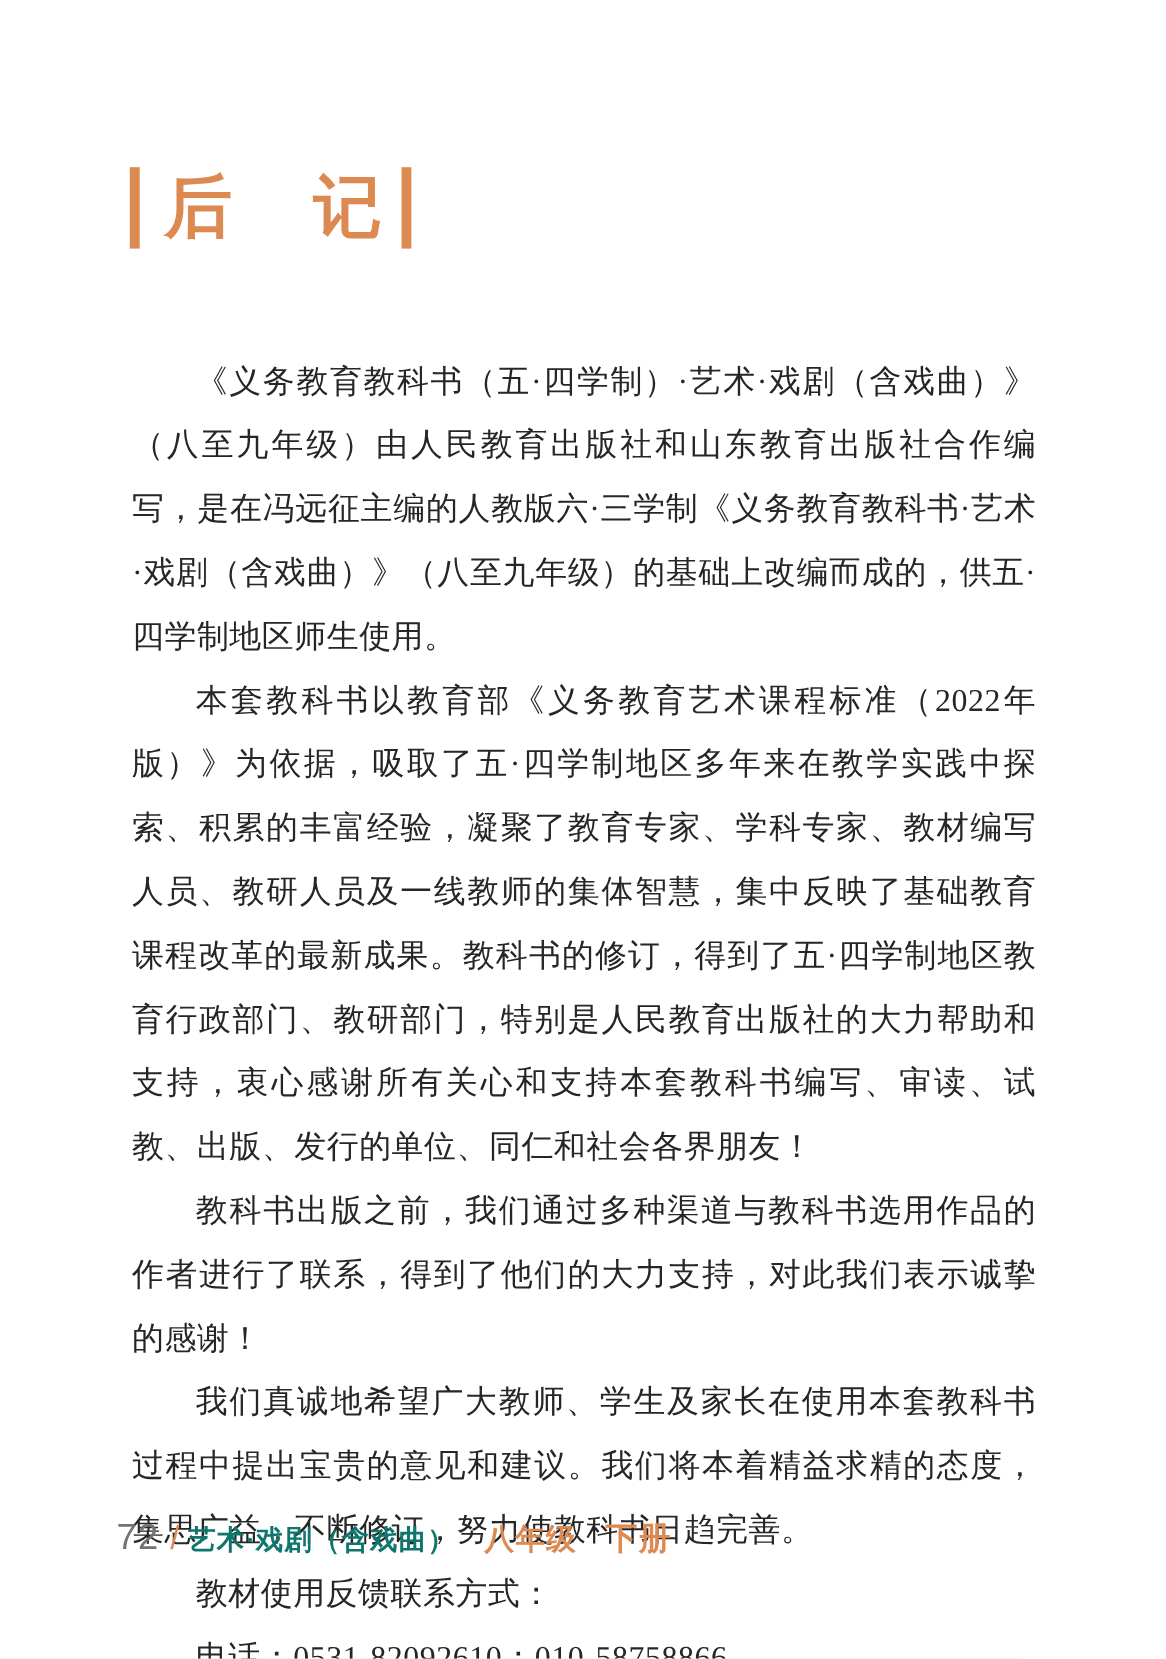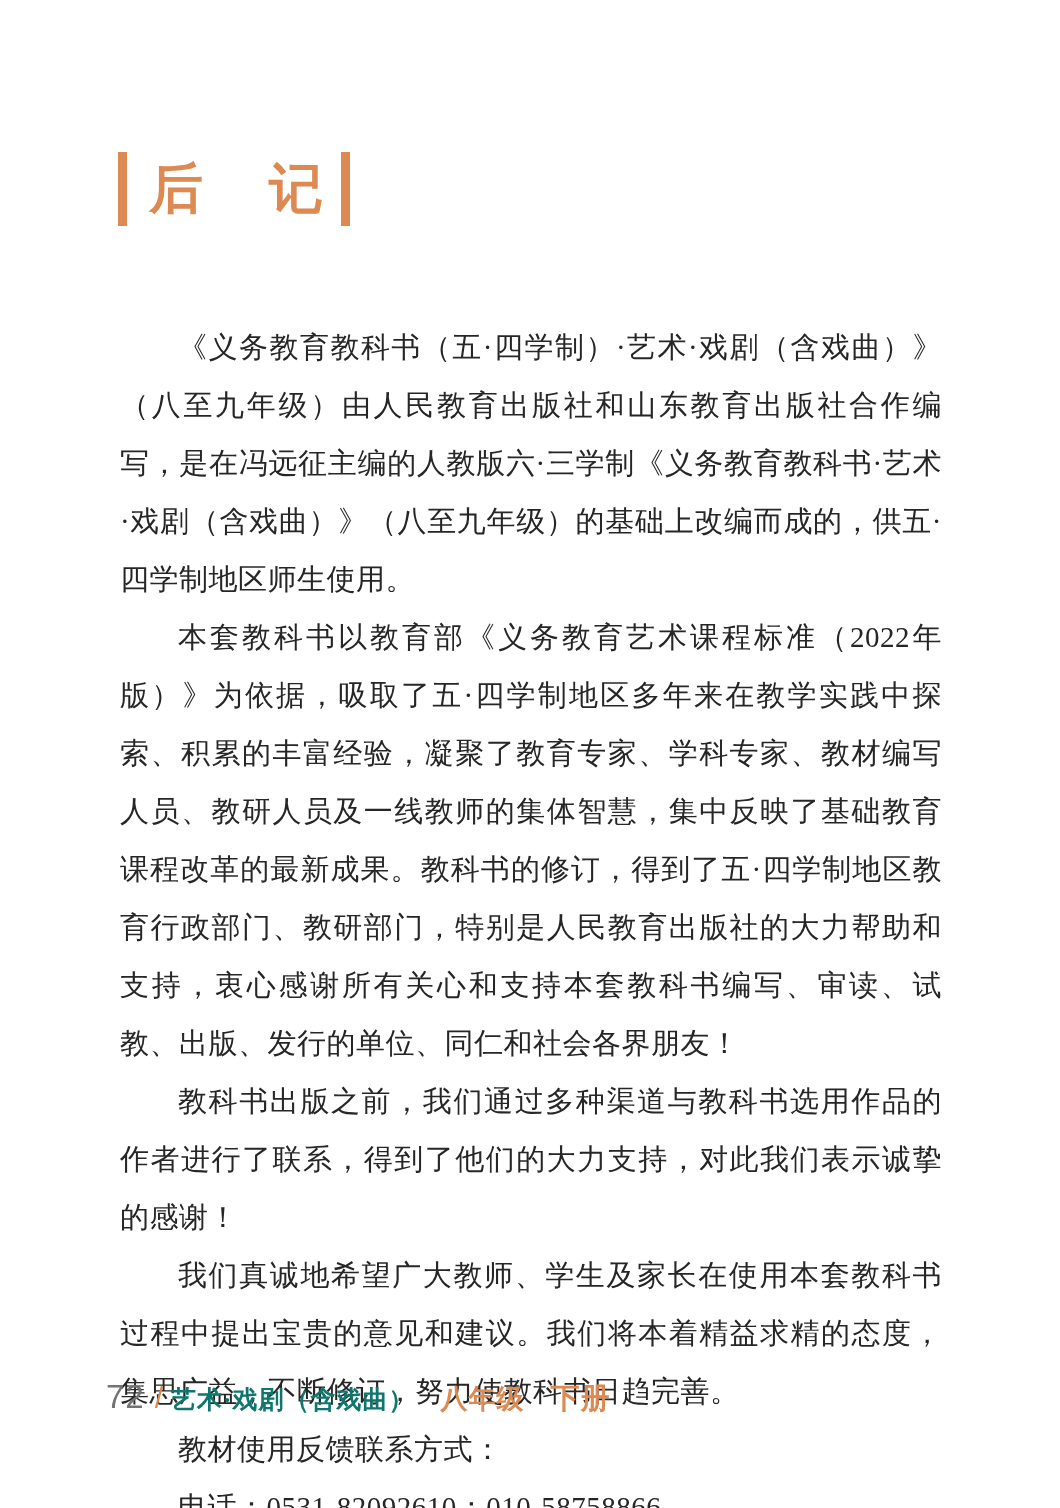--- a/index.html
+++ b/index.html
@@ -23,21 +23,21 @@
     left: 118px;
     display: flex;
     align-items: center;
   }
   .title-bar {
     width: 9px;
     height: 74px;
     background: #dd8a52;
   }
   .title-text {
-    font-size: 54px;
+    font-size: 62px;
     font-weight: bold;
     color: #dd8a52;
     letter-spacing: 6px;
     padding: 0 12px 0 22px;
     line-height: 74px;
     white-space: nowrap;
   }
   
   .body-block {
     position: absolute;

